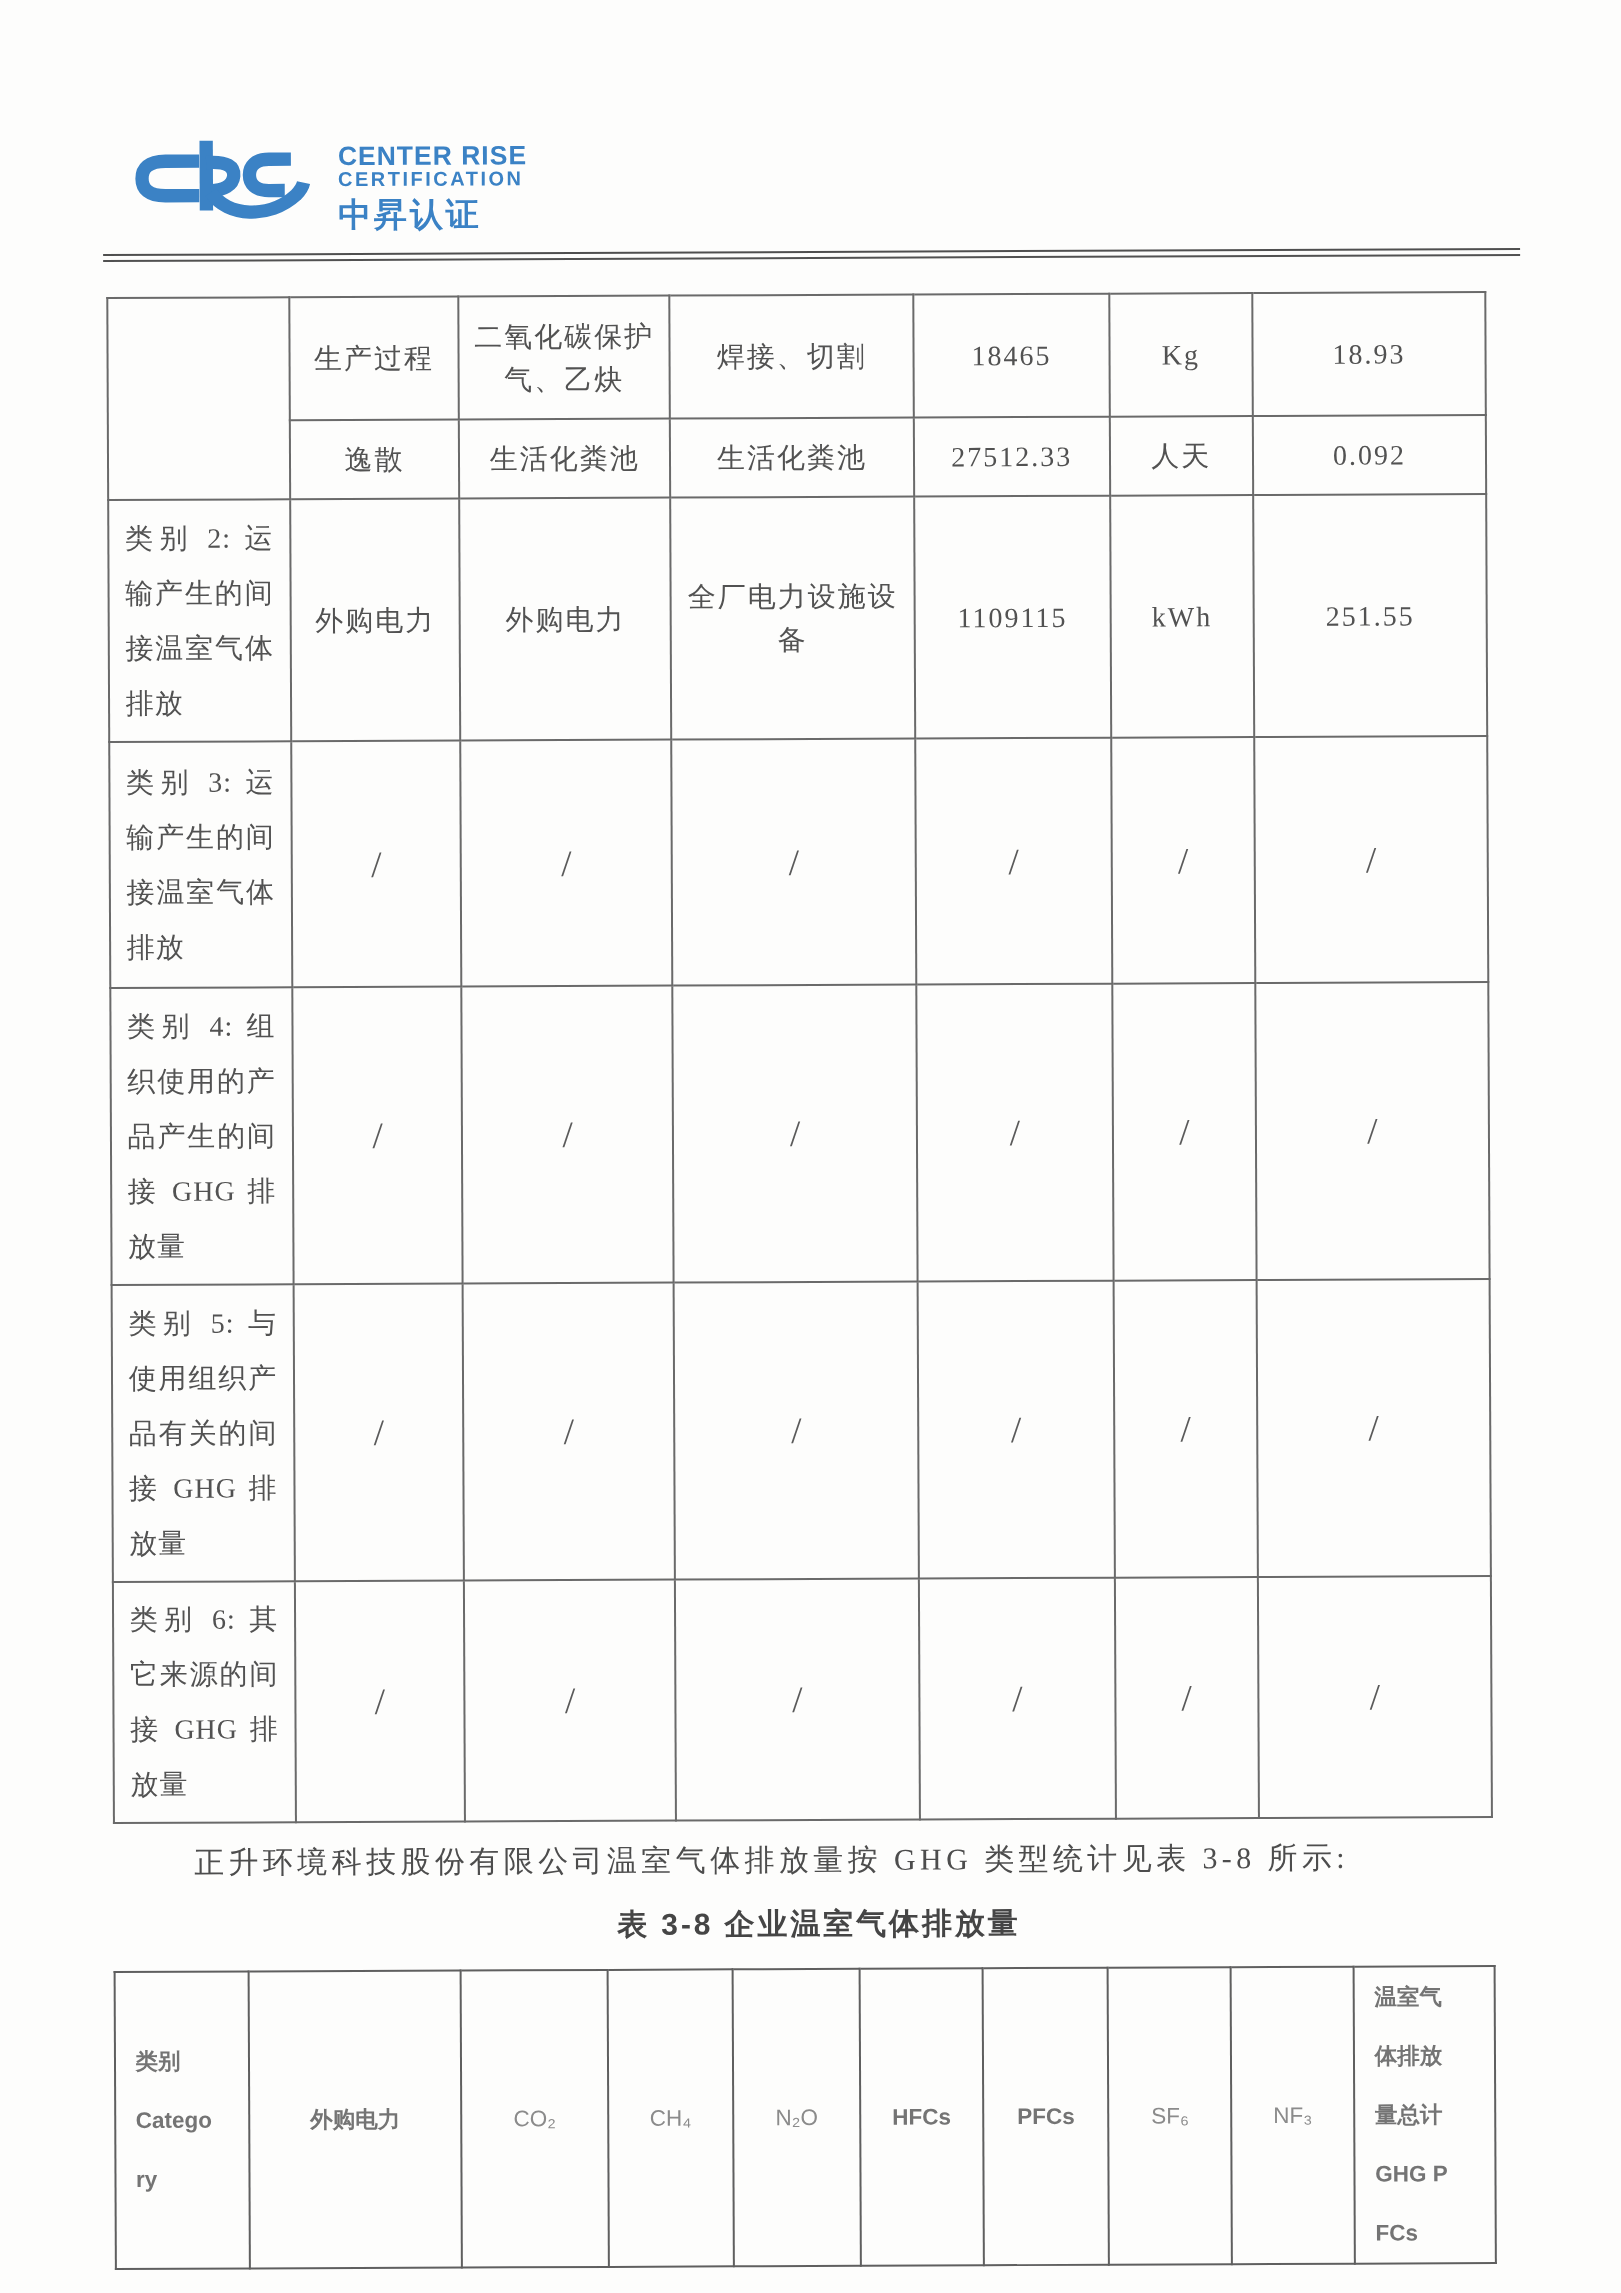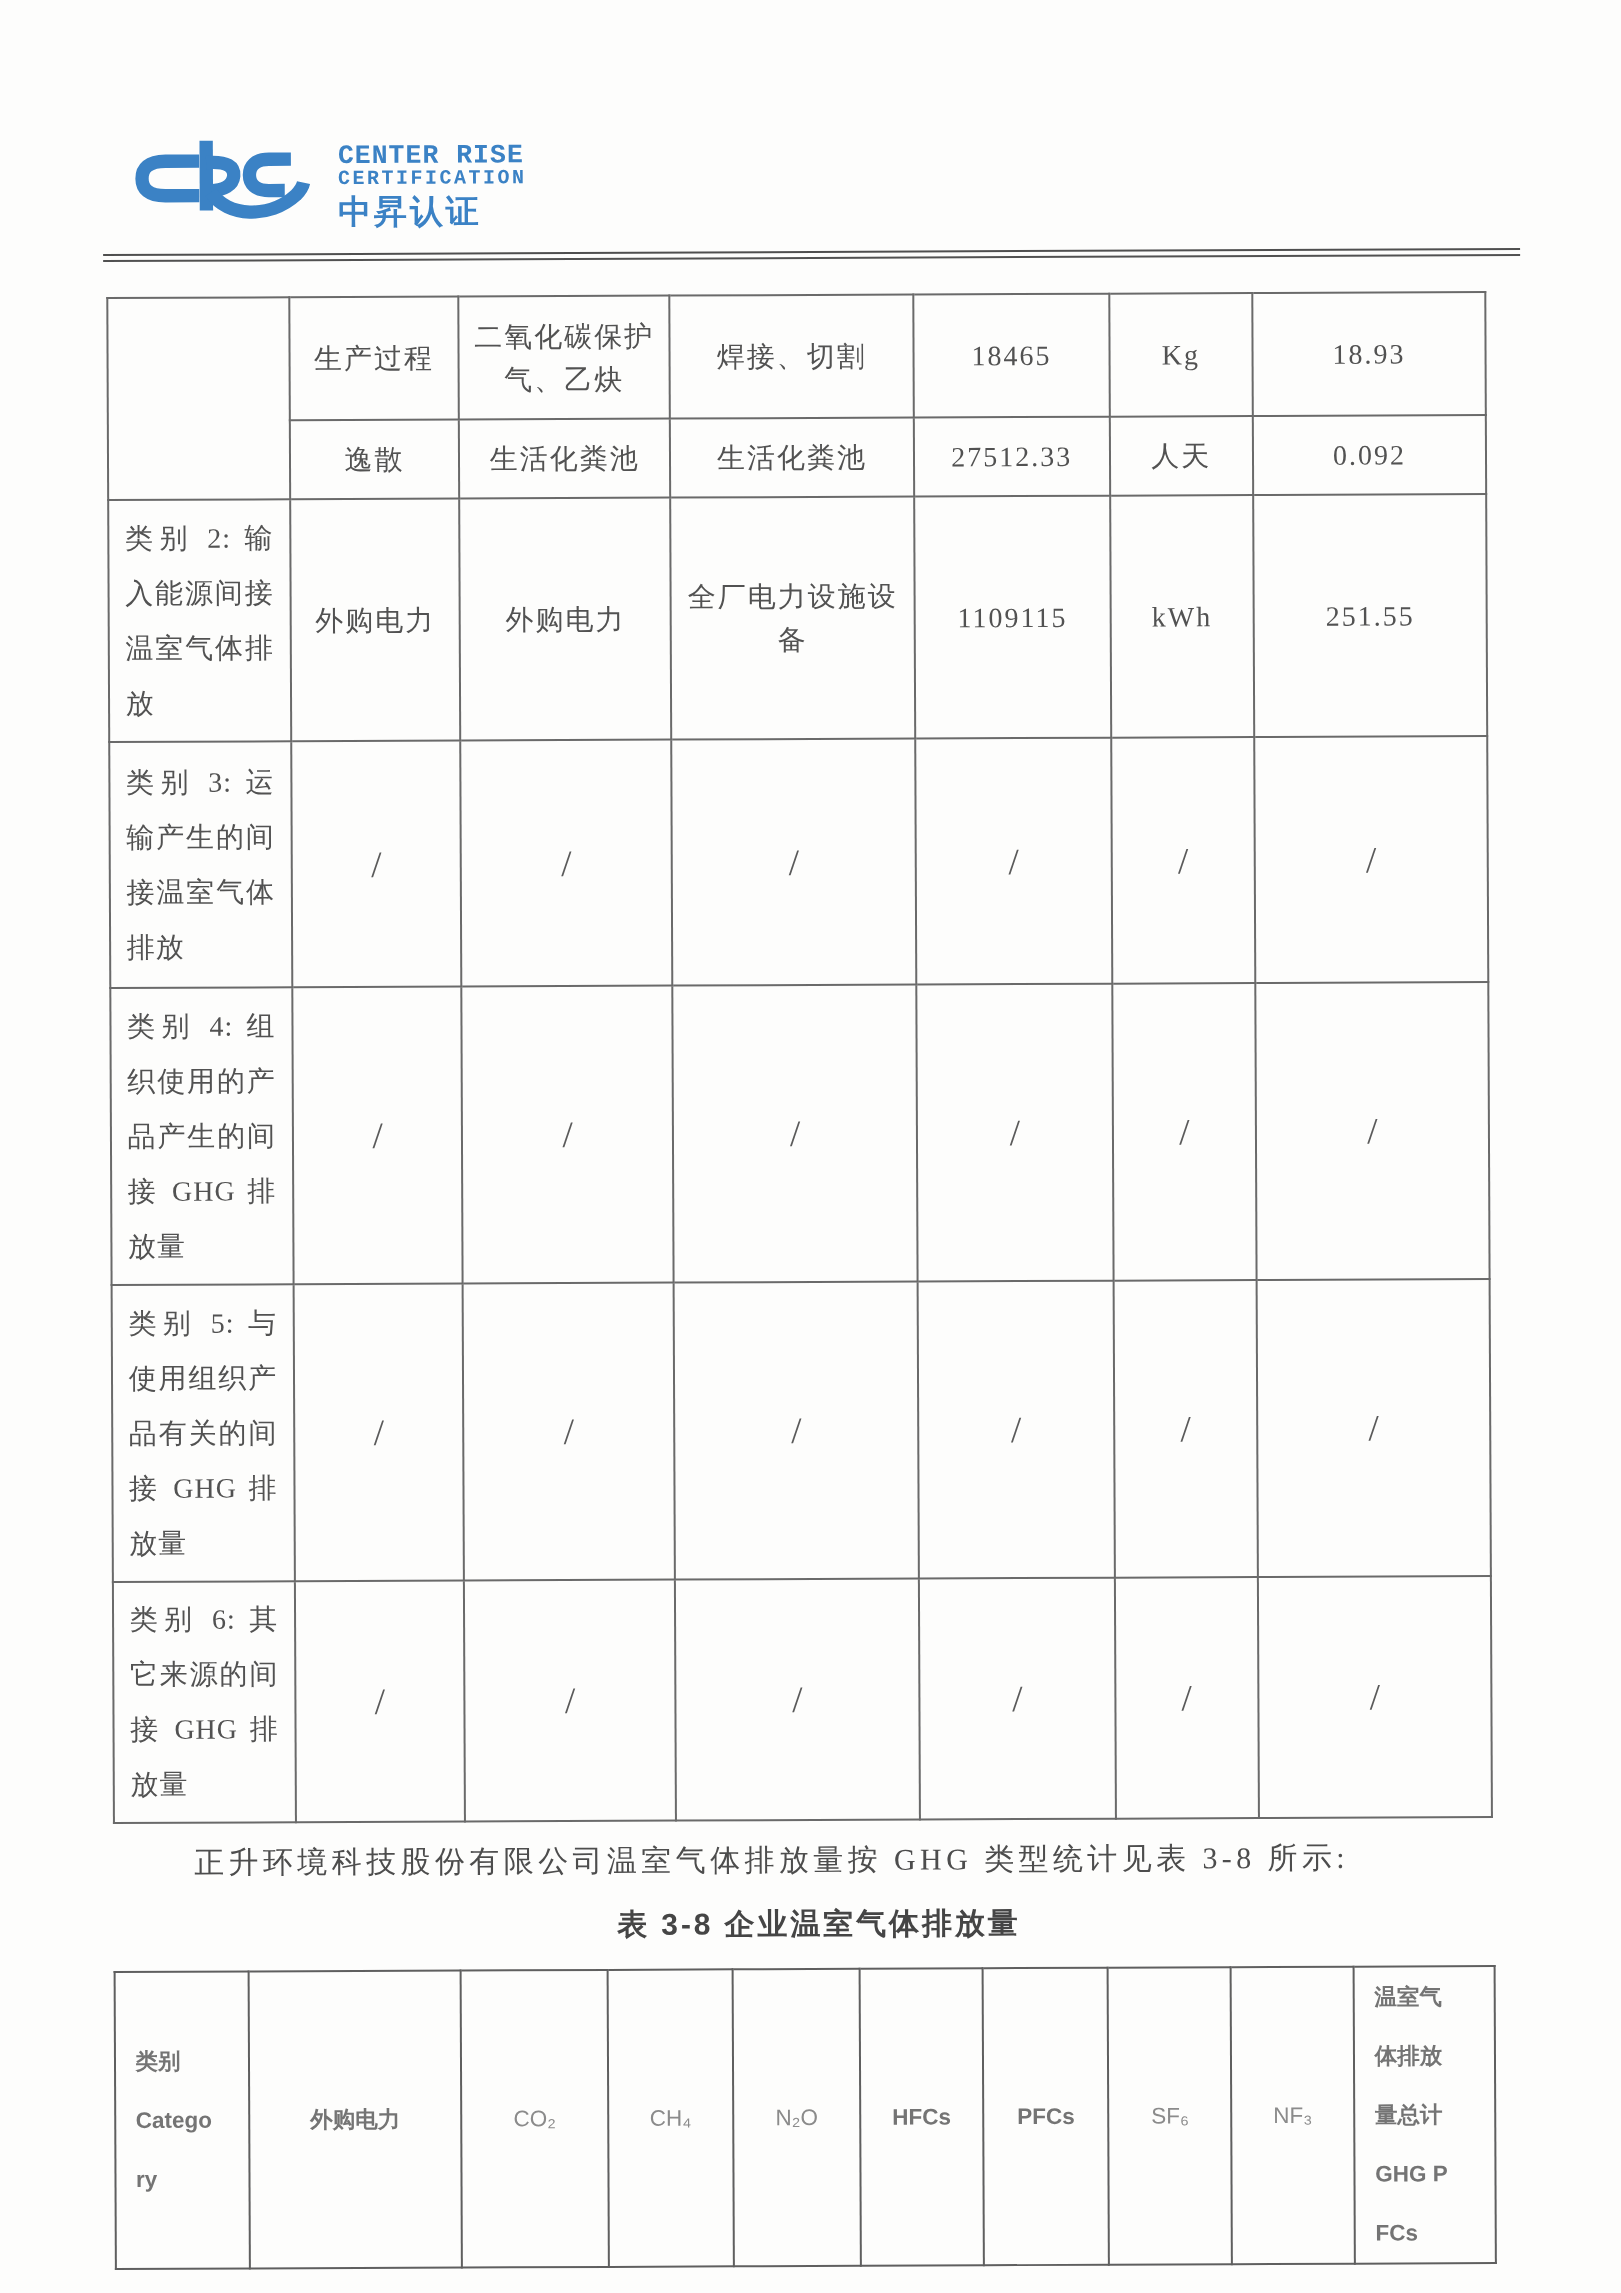--- a/index.html
+++ b/index.html
@@ -7,21 +7,21 @@
     position:relative;width:1621px;height:2294px;background:#fdfdfc;overflow:hidden;
     font-family:"Liberation Serif","DejaVu Serif",serif;color:#4e4e4e;
   }
   .inner{
     position:absolute;left:102px;top:0;width:1417px;
     transform:rotate(-0.25deg);transform-origin:50% 0;
   }
   
   .logo-row{margin:123px 0 0 21.6px;display:flex;align-items:flex-start;gap:17.6px;height:116px;}
   .logo-mark svg{display:block;}
-  .logo-text{padding-top:17.6px;font-family:Liberation Mono, monospace;color:var(--brand,#3b82c5);}
+  .logo-text{padding-top:17.6px;font-family:Liberation Sans, sans-serif;color:var(--brand,#3b82c5);}
   .logo-line1{font-size:26.5px;font-weight:bold;letter-spacing:1px;line-height:26.5px;}
   .logo-line2{font-size:20px;font-weight:bold;letter-spacing:2.5px;line-height:20.6px;}
   .logo-line3{font-size:33px;font-weight:bold;letter-spacing:2.9px;line-height:49px;}
   
   .rule{margin-top:11.8px;height:3.9px;border-top:2.9px solid #4f4f4f;border-bottom:2.9px solid #515151;}
   
   table.t1{margin:35px 0 0 2.9px;border-collapse:collapse;table-layout:fixed;width:1380px;border:2.9px solid #5e5e5e;}
   .t1 td{
     border:2px solid #6a6a6a;text-align:center;vertical-align:middle;
     font-size:28px;line-height:43px;letter-spacing:2px;padding:5.9px 13.7px;
@@ -107,21 +107,21 @@
           </tr>
           <tr>
             <td>逸散</td>
             <td>生活化粪池</td>
             <td>生活化粪池</td>
             <td>27512.33</td>
             <td>人天</td>
             <td>0.092</td>
           </tr>
           <tr>
-            <td class="cat">类别 2: 输入能源间接温室气体排放</td>
+            <td class="cat">类别 2: 运输产生的间接温室气体排放</td>
             <td>外购电力</td>
             <td>外购电力</td>
             <td>全厂电力设施设备</td>
             <td>1109115</td>
             <td>kWh</td>
             <td>251.55</td>
           </tr>
           <tr>
             <td class="cat">类别 3: 运输产生的间接温室气体排放</td>
             <td class="slash">/</td>

